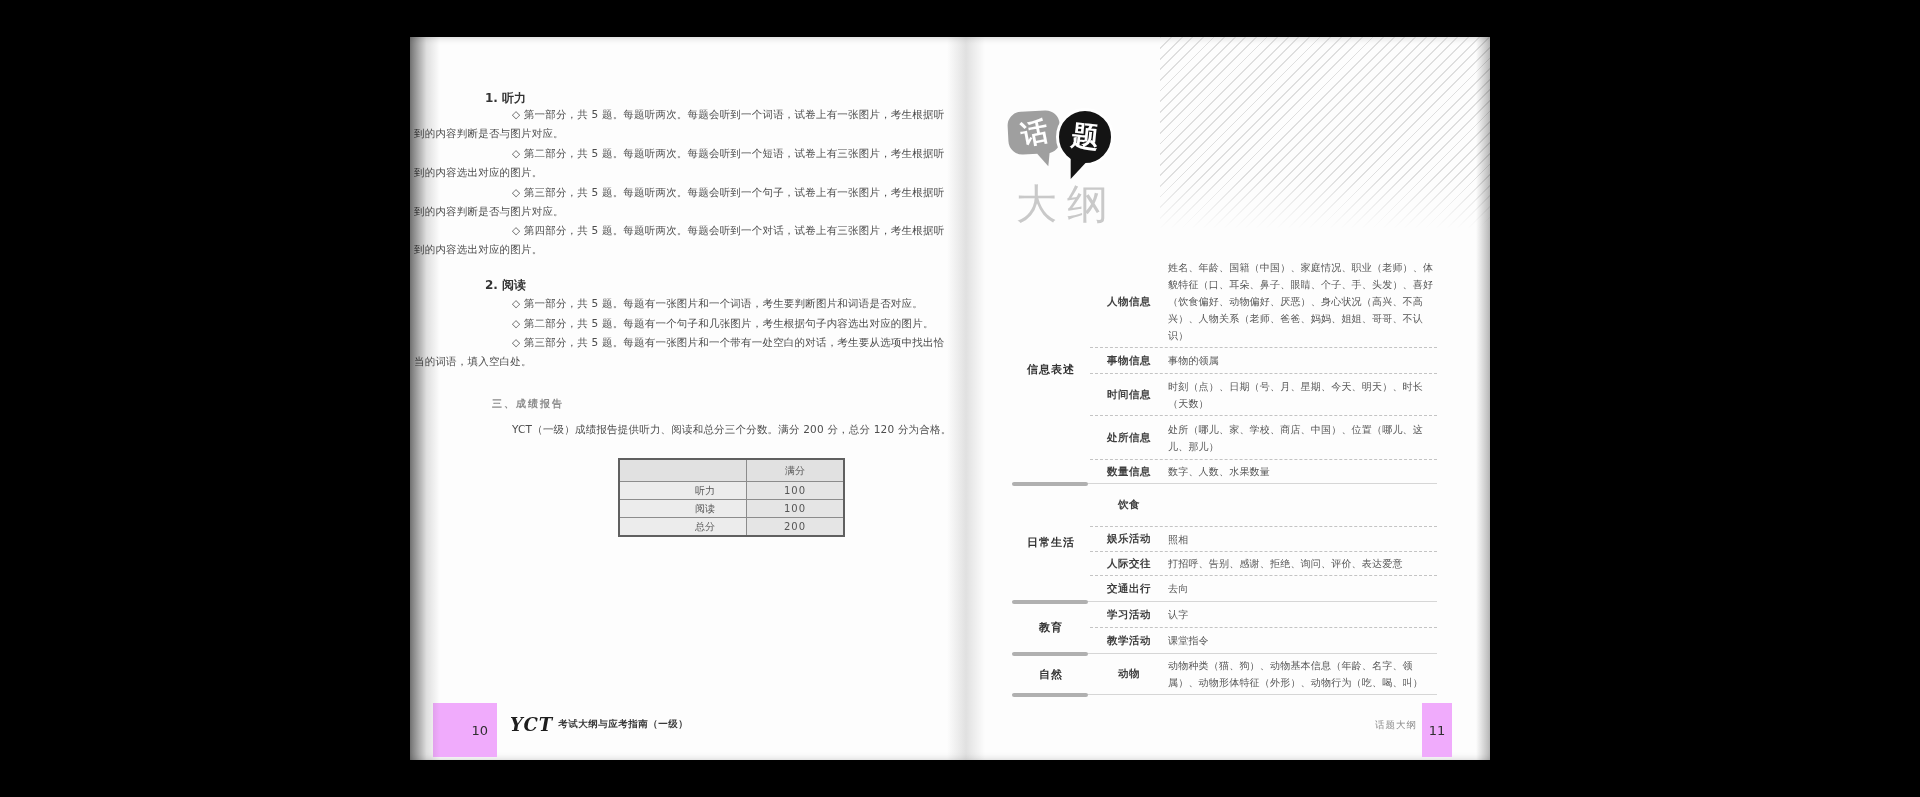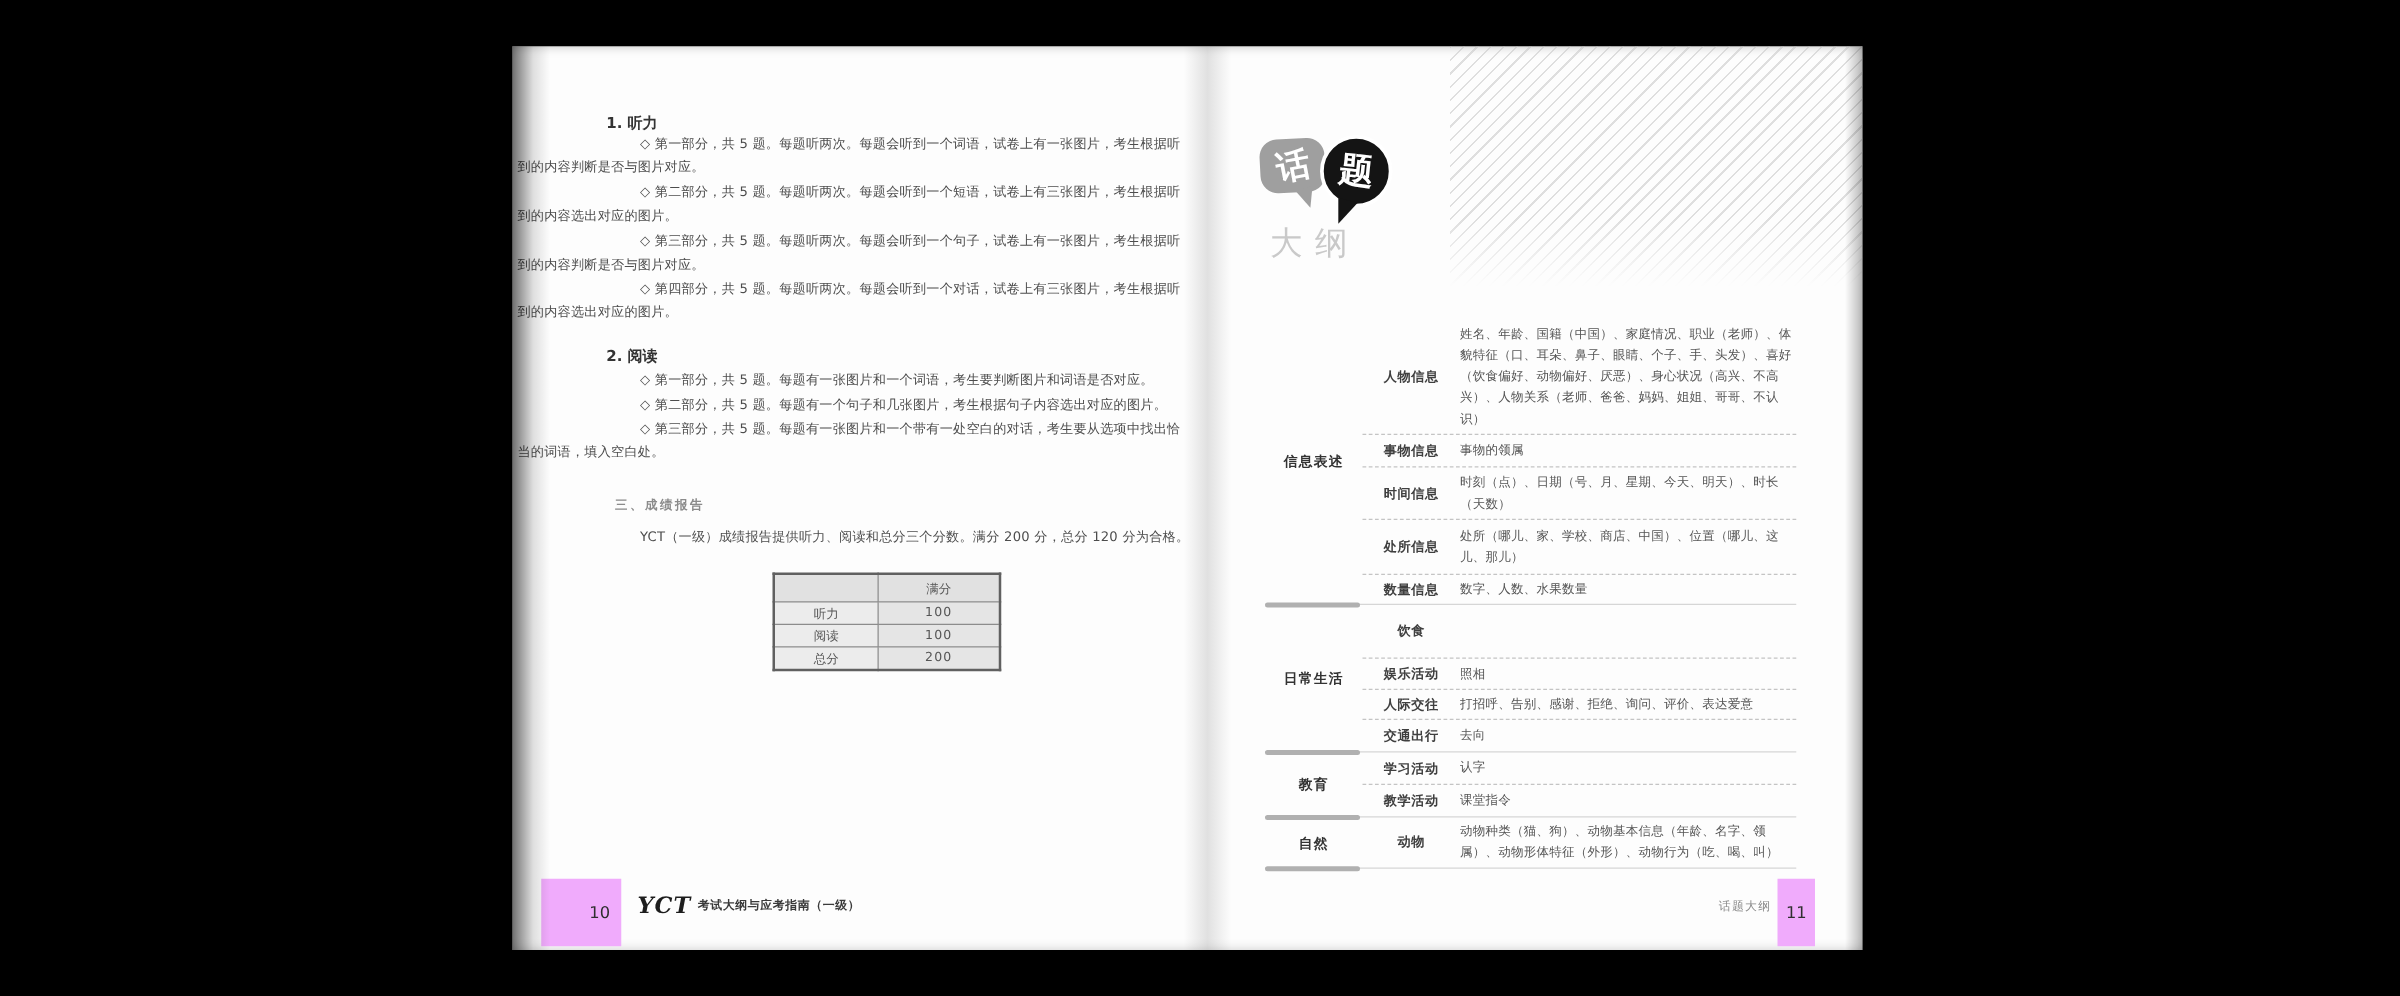--- a/index.html
+++ b/index.html
@@ -17,21 +17,21 @@
   
   .tline{position:absolute;white-space:nowrap;font-size:10.5px;color:#4d4d4d;letter-spacing:.2px;}
   .h-num{position:absolute;white-space:nowrap;font-size:12px;font-weight:bold;color:#333;}
   .h-gray{position:absolute;white-space:nowrap;font-size:10px;font-weight:bold;color:#8b8b8b;letter-spacing:2px;}
   .ind{left:102px;} .cont{left:4px;}
 
   
   .score-table{position:absolute;left:208px;top:421px;border-collapse:collapse;
                border:2px solid #606060;font-size:10px;color:#555;}
   .score-table td{border:1px solid #8c8c8c;text-align:center;padding:0;}
-  .score-table .c1{width:82px;height:17px;background:#ececec;}
+  .score-table .c1{width:82px;height:17px;background:#ececec;padding-left:44px;}
   .score-table .c2{width:96px;background:#e5e5e5;letter-spacing:1px;}
   .score-table tr.hd td{height:21px;background:#e1e1e1;letter-spacing:0;}
 
   
   .pagebox{position:absolute;background:#f0abfc;color:#2f2f2f;font-size:13px;
            display:flex;align-items:center;top:666px;height:54px;}
   .pagebox.l{left:23px;width:64px;justify-content:flex-end;padding-right:9px;box-sizing:border-box;}
   .pagebox.r{left:1012px;width:30px;justify-content:center;}
   .footer-logo{position:absolute;left:100px;top:677px;display:flex;align-items:center;gap:5px;}
   .yct{font-family:"DejaVu Serif",serif;font-style:italic;font-weight:bold;font-size:18px;color:#1d1d1d;letter-spacing:1px;}
@@ -49,21 +49,21 @@
   .bubble-g::after{content:'';position:absolute;right:8px;bottom:-13px;width:0;height:0;
                    border-left:6px solid transparent;border-right:8px solid transparent;border-top:16px solid #9f9f9f;
                    transform:rotate(-18deg);}
   .bubble-g .zi{color:#fff;font-size:27px;font-weight:bold;transform:rotate(-8deg);}
   .bubble-b{position:absolute;left:646px;top:71px;width:52px;height:52px;background:#141414;border:3px solid #fff;
             border-radius:50%;display:flex;align-items:center;justify-content:center;z-index:2;}
   .bubble-b::after{content:'';position:absolute;left:9px;bottom:-17px;width:0;height:0;
                    border-left:5px solid transparent;border-right:11px solid transparent;border-top:20px solid #141414;
                    transform:rotate(14deg);}
   .bubble-b .zi{color:#fff;font-size:28px;font-weight:bold;transform:rotate(6deg);}
-  .dagang{position:absolute;left:606px;top:140px;font-size:26px;color:#c9c9c9;letter-spacing:10px;z-index:0;}
+  .dagang{position:absolute;left:606px;top:140px;font-size:41px;color:#c9c9c9;letter-spacing:10px;z-index:0;}
 
   .band{position:absolute;left:602px;top:176px;width:411px;height:39px;background:#a2a2a2;border-radius:8px;
         display:flex;color:#fff;font-weight:bold;font-size:11px;line-height:14px;}
   .band .bc{display:flex;flex-direction:column;align-items:center;justify-content:center;}
   .band .bc1{width:80px;} .band .bc2{width:82px;} .band .bc3{flex:1;}
 
   .ttable{position:absolute;left:602px;top:219px;width:425px;}
   .group{display:flex;}
   .glabel{width:78px;display:flex;align-items:center;justify-content:center;
           font-size:11px;font-weight:bold;color:#333;letter-spacing:1px;}

